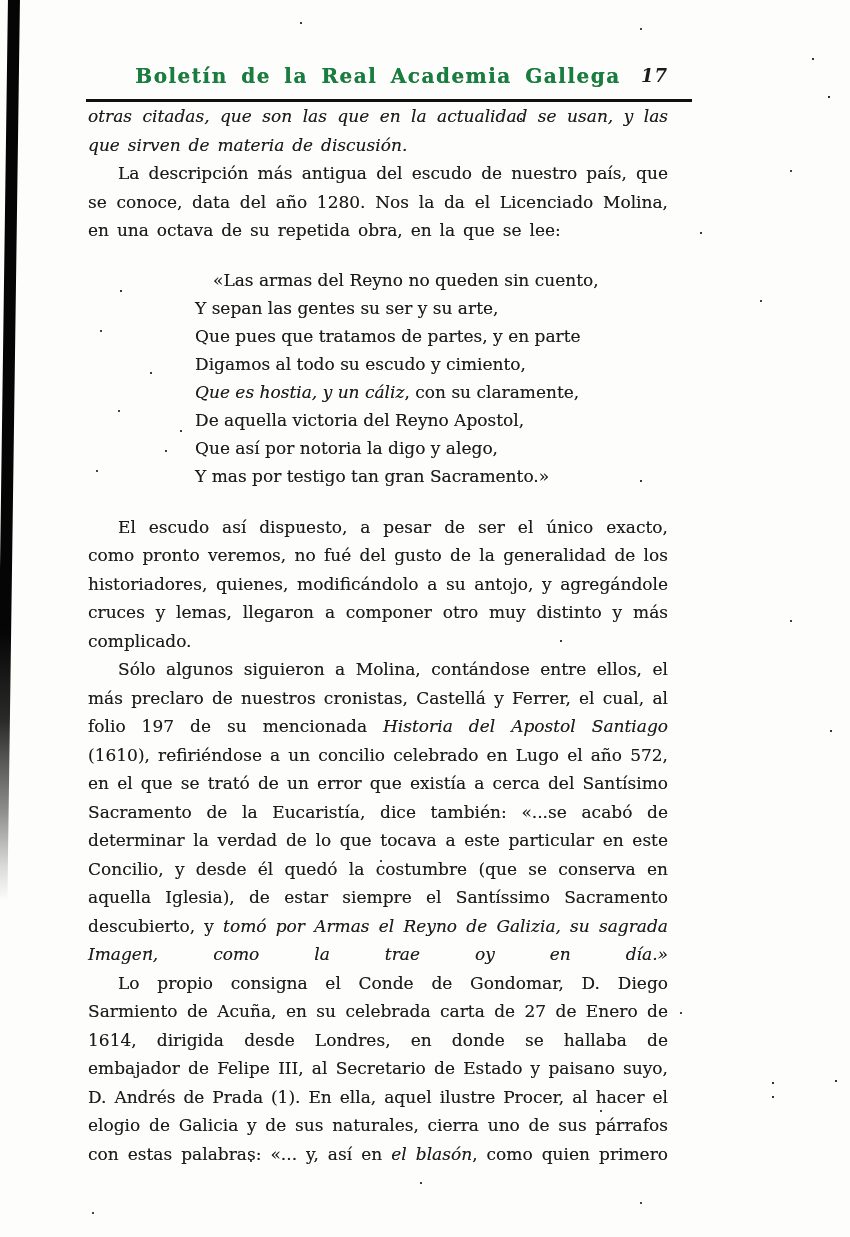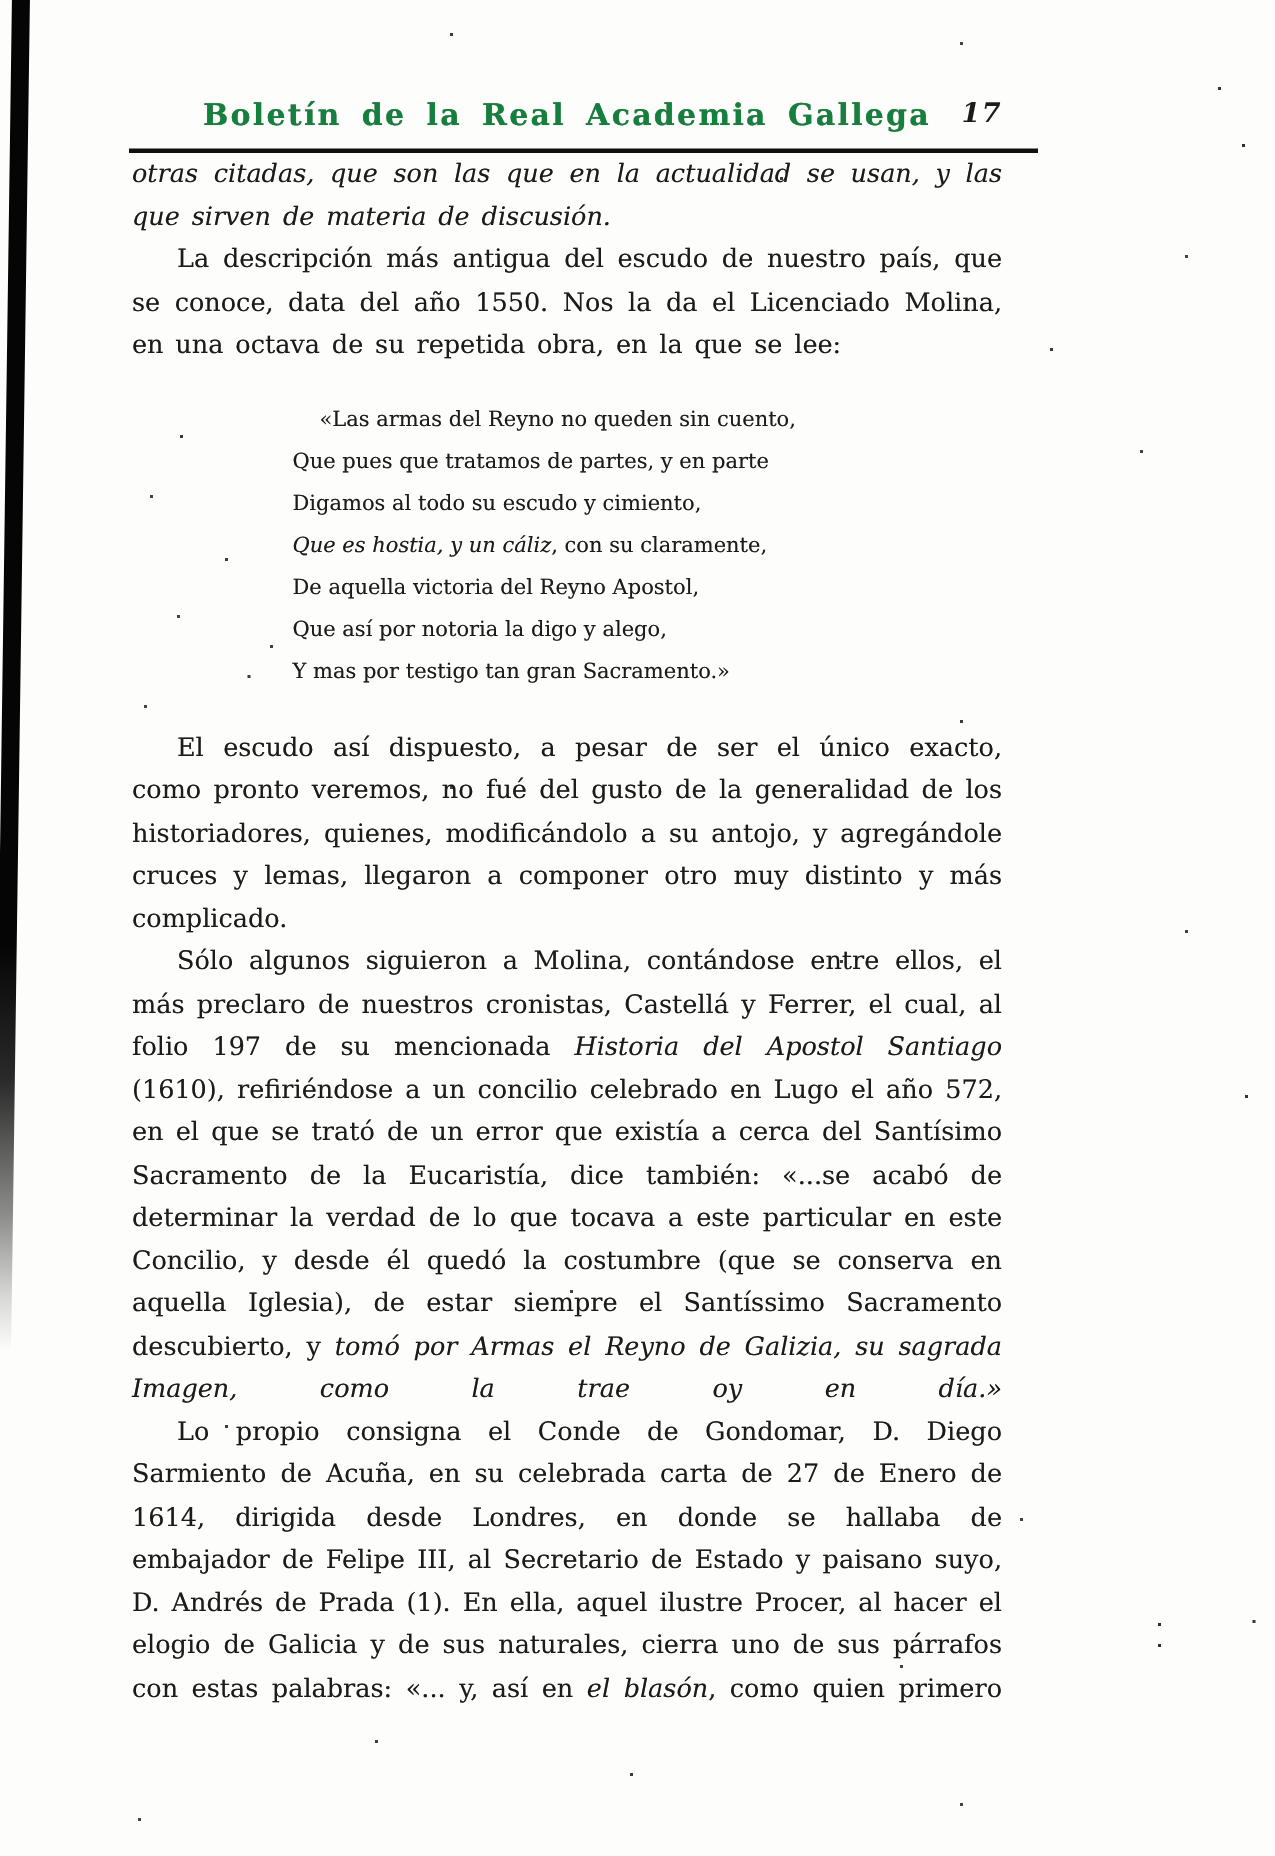--- a/index.html
+++ b/index.html
@@ -91,21 +91,21 @@
     line-height: 28.5px;
     text-align: justify;
     word-spacing: 2.5px;
     text-shadow: 0 0 0.4px rgba(0,0,0,0.45);
   }
   .first-p { margin-top: 13px; font-style: italic; }
   .indent { text-indent: 30px; }
   .full-last { text-align-last: justify; }
   .poem {
     margin: 21px 0 23px 107px;
-    font-size: 14px;
+    font-size: 17px;
     line-height: 28px;
     text-shadow: 0 0 0.4px rgba(0,0,0,0.45);
   }
   .poem-line { white-space: nowrap; }
   .poem-first { text-indent: 18px; }
   em { font-style: italic; }
 </style>
 </head>
 <body>
 
@@ -119,24 +119,25 @@
     <div class="hdr">
       <div class="hdr-title">Boletín de la Real Academia Gallega</div>
       <div class="hdr-num">17</div>
     </div>
     <div class="hdr-rule"></div>
 
     <div class="bodytext">
 
       <p class="first-p">otras citadas, que son las que en la actualidad se usan, y las que sirven de materia de discusión.</p>
 
-      <p class="indent">La descripción más antigua del escudo de nuestro país, que se conoce, data del año 1550. Nos la da el Licenciado Molina, en una octava de su repetida obra, en la que se lee:</p>
+      <p class="indent">La descripción más antigua del escudo de nuestro país, que se conoce, data del año 1280. Nos la da el Licenciado Molina, en una octava de su repetida obra, en la que se lee:</p>
 
       <div class="poem">
         <div class="poem-line poem-first">«Las armas del Reyno no queden sin cuento,</div>
+        <div class="poem-line">Y sepan las gentes su ser y su arte,</div>
         <div class="poem-line">Que pues que tratamos de partes, y en parte</div>
         <div class="poem-line">Digamos al todo su escudo y cimiento,</div>
         <div class="poem-line"><em>Que es hostia, y un cáliz</em><span>, con su claramente,</span></div>
         <div class="poem-line">De aquella victoria del Reyno Apostol,</div>
         <div class="poem-line">Que así por notoria la digo y alego,</div>
         <div class="poem-line">Y mas por testigo tan gran Sacramento.»</div>
       </div>
 
 
       <p class="indent">El escudo así dispuesto, a pesar de ser el único exacto, como pronto veremos, no fué del gusto de la generalidad de los historiadores, quienes, modificándolo a su antojo, y agregándole cruces y lemas, llegaron a componer otro muy distinto y más complicado.</p>

